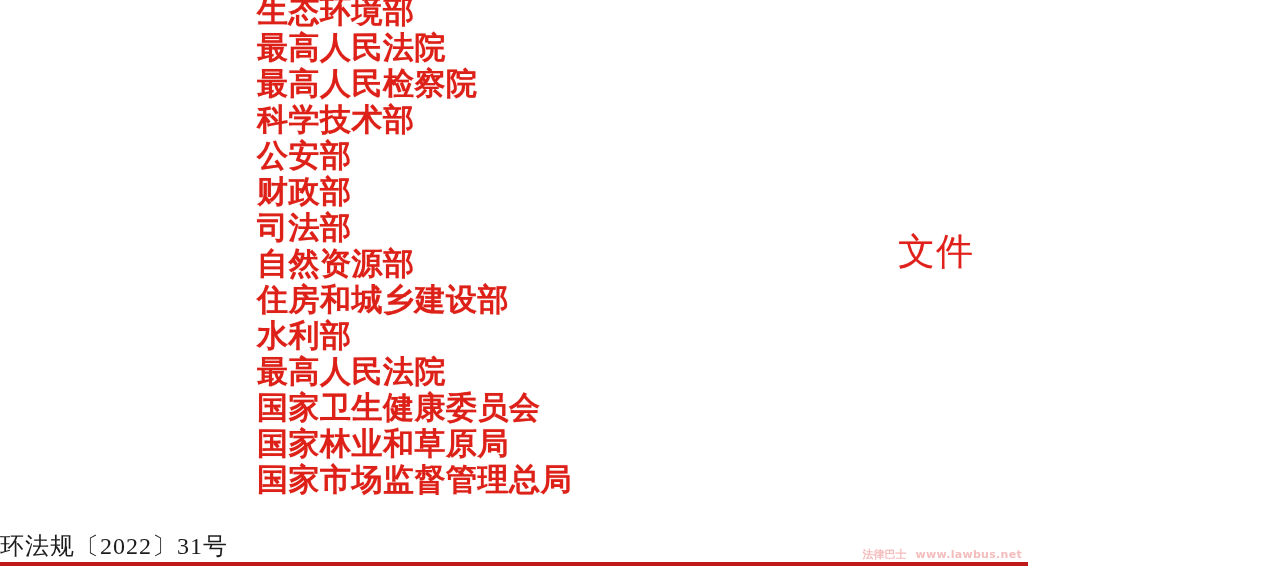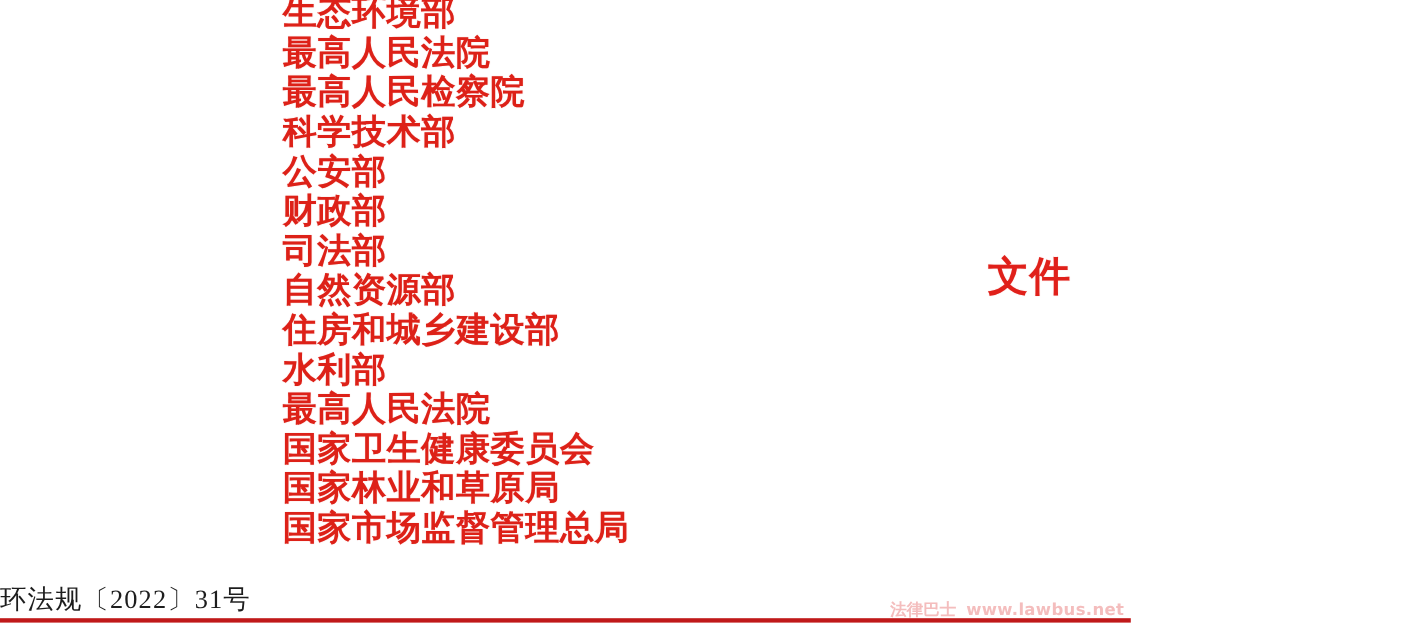--- a/index.html
+++ b/index.html
@@ -36,21 +36,21 @@
     text-shadow: 0 0 1px rgba(221,33,24,0.35);
   }
 
   
   #doc-word {
     position: absolute;
     left: 898px;
     top: 232px;
     font-size: 37px;
     line-height: 40px;
-    font-weight: bold;
+    font-weight: normal;
     color: #e0201a;
     letter-spacing: 1px;
     white-space: nowrap;
     text-shadow: 0 0 1px rgba(224,32,26,0.35);
   }
 
   
   #doc-number {
     position: absolute;
     left: 0;
@@ -78,21 +78,21 @@
   }
 
   
   #watermark {
     position: absolute;
     right: 6px;
     top: 533px;
     display: flex;
     align-items: baseline;
     gap: 9px;
-    font-size: 15px;
+    font-size: 11px;
     line-height: 19px;
     font-weight: bold;
     color: #f4bdbd;
     white-space: nowrap;
     user-select: none;
   }
   #watermark .wm-site {
     font-family: "DejaVu Sans", sans-serif;
     letter-spacing: 0.3px;
     margin-top: 12px;

